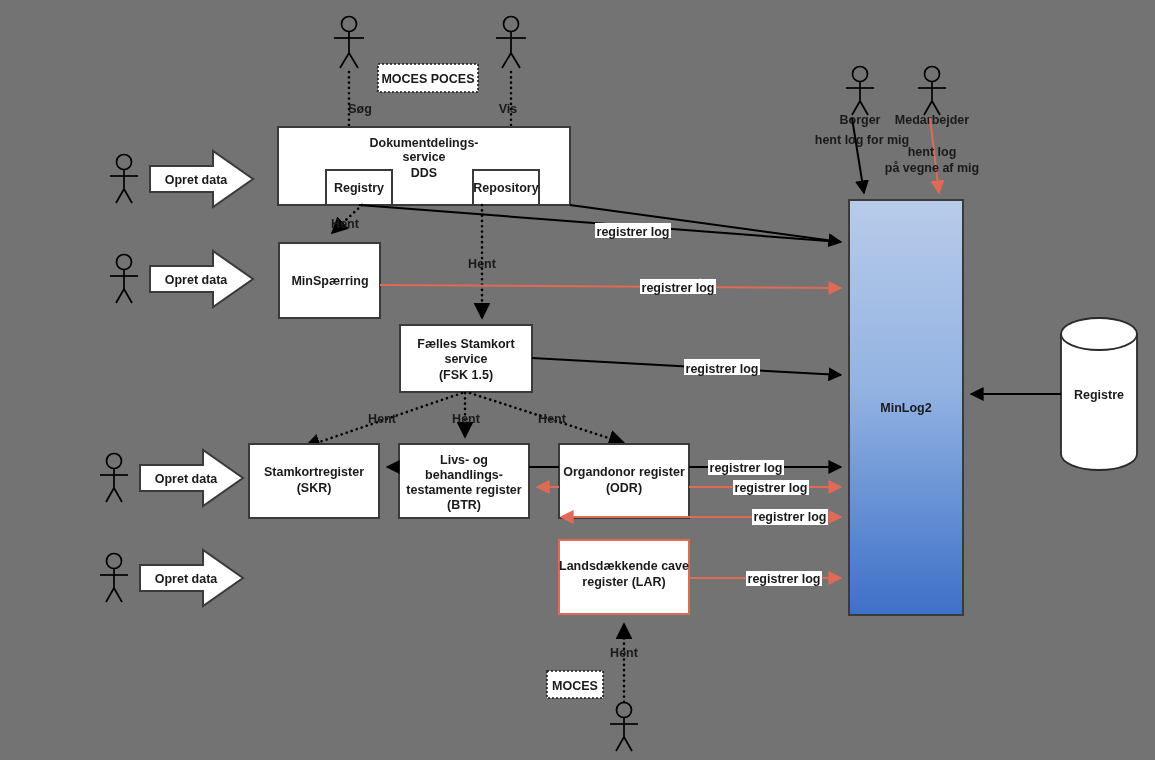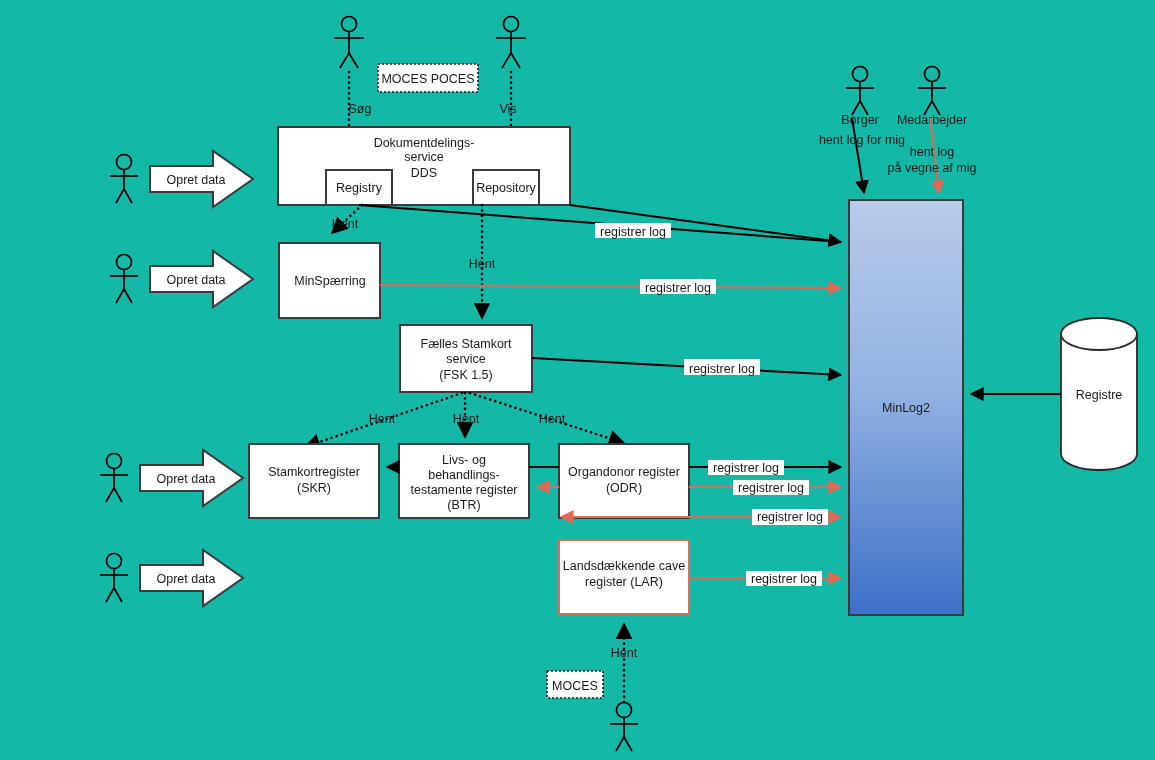--- a/index.html
+++ b/index.html
@@ -7,22 +7,23 @@
     padding: 0;
     background: #ffffff;
   }
   body {
     font-family: "Liberation Sans", sans-serif;
   }
   #diagram-root {
     position: relative;
     width: 1155px;
     height: 760px;
-    background: #14b8a6;
+    background: #737373;
     overflow: hidden;
+    font-weight: bold;
   }
   svg#scene {
     display: block;
     width: 1155px;
     height: 760px;
   }
   text {
     font-family: "Liberation Sans", sans-serif;
     font-size: 12.5px;
     fill: #1a1a1a;

